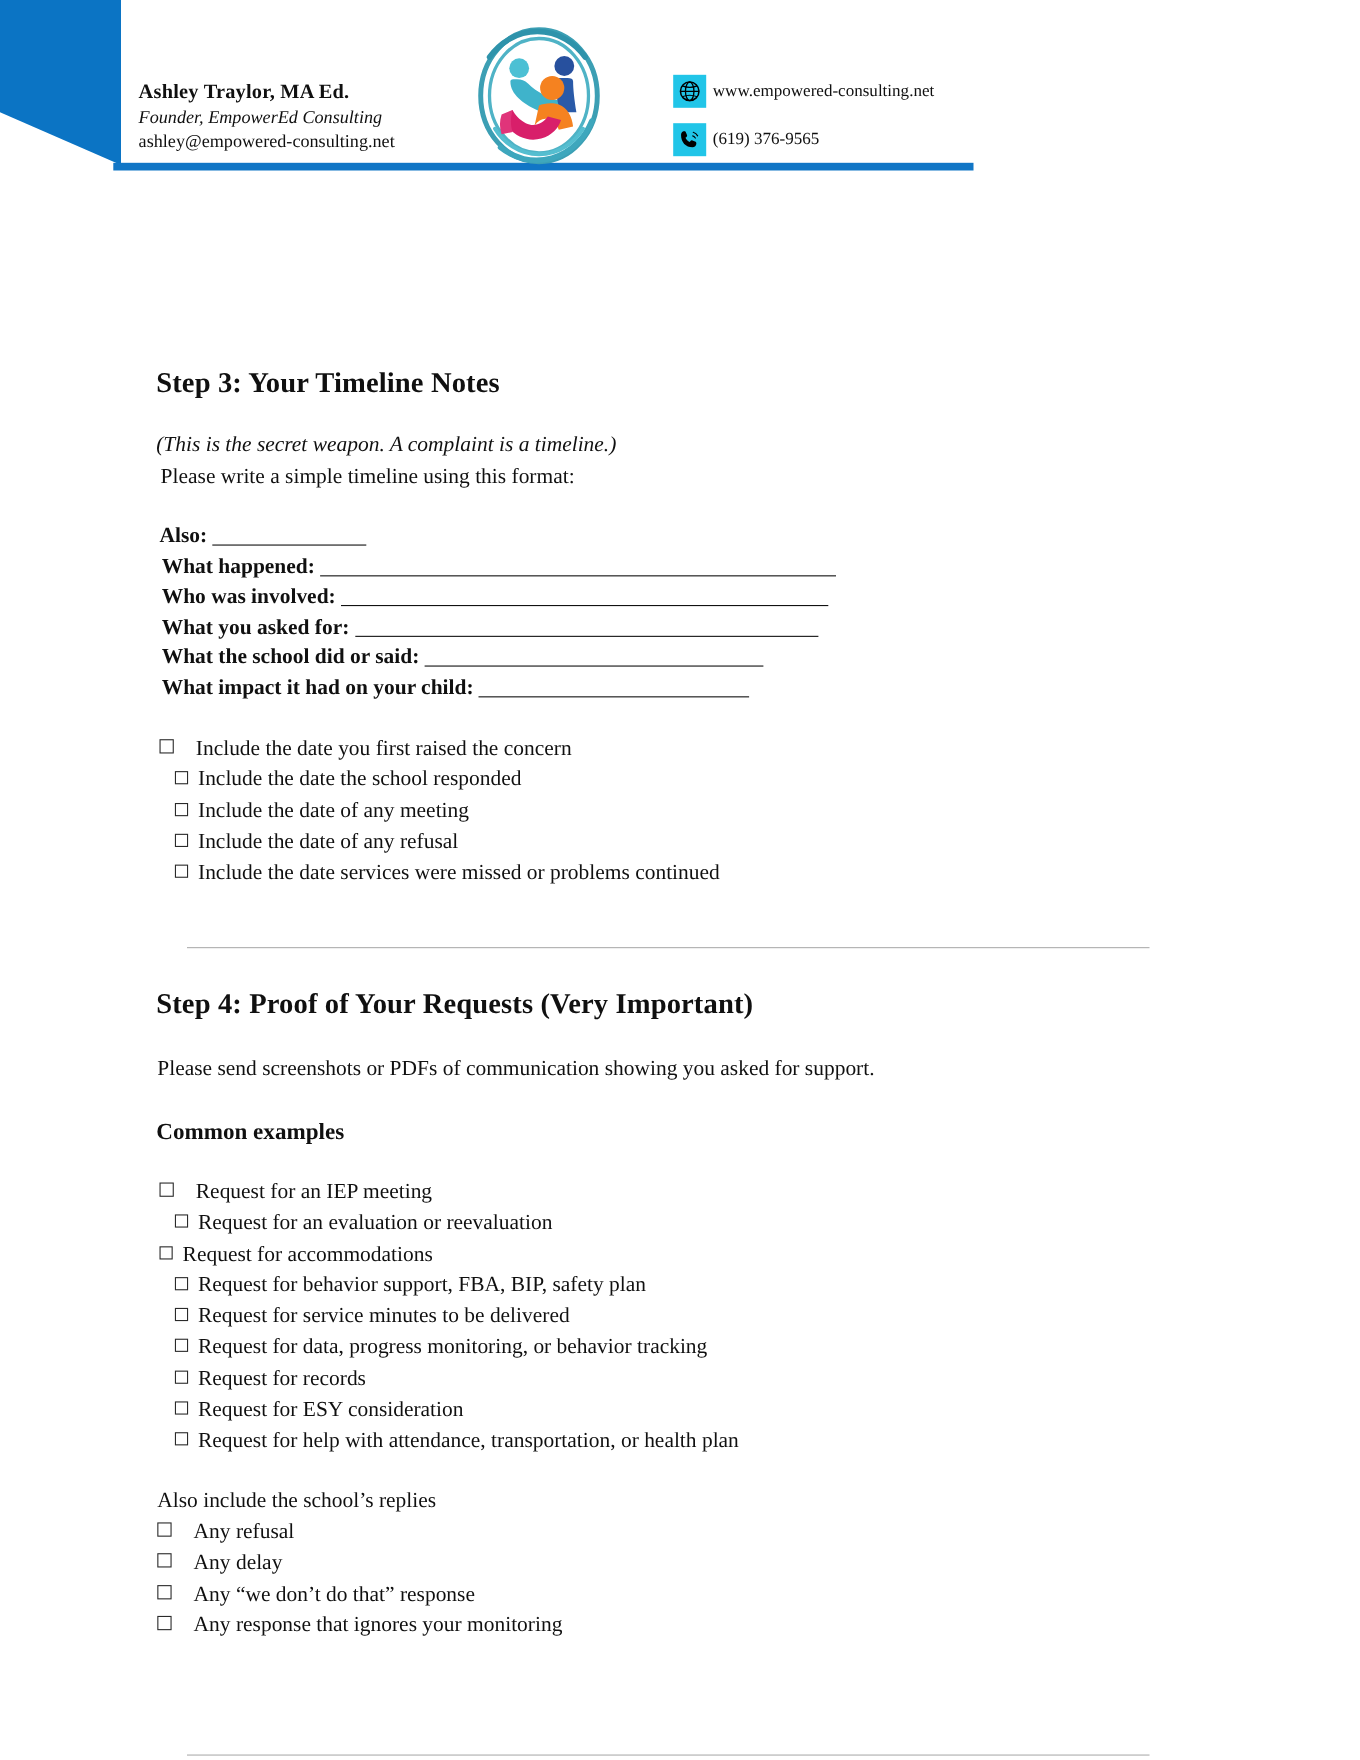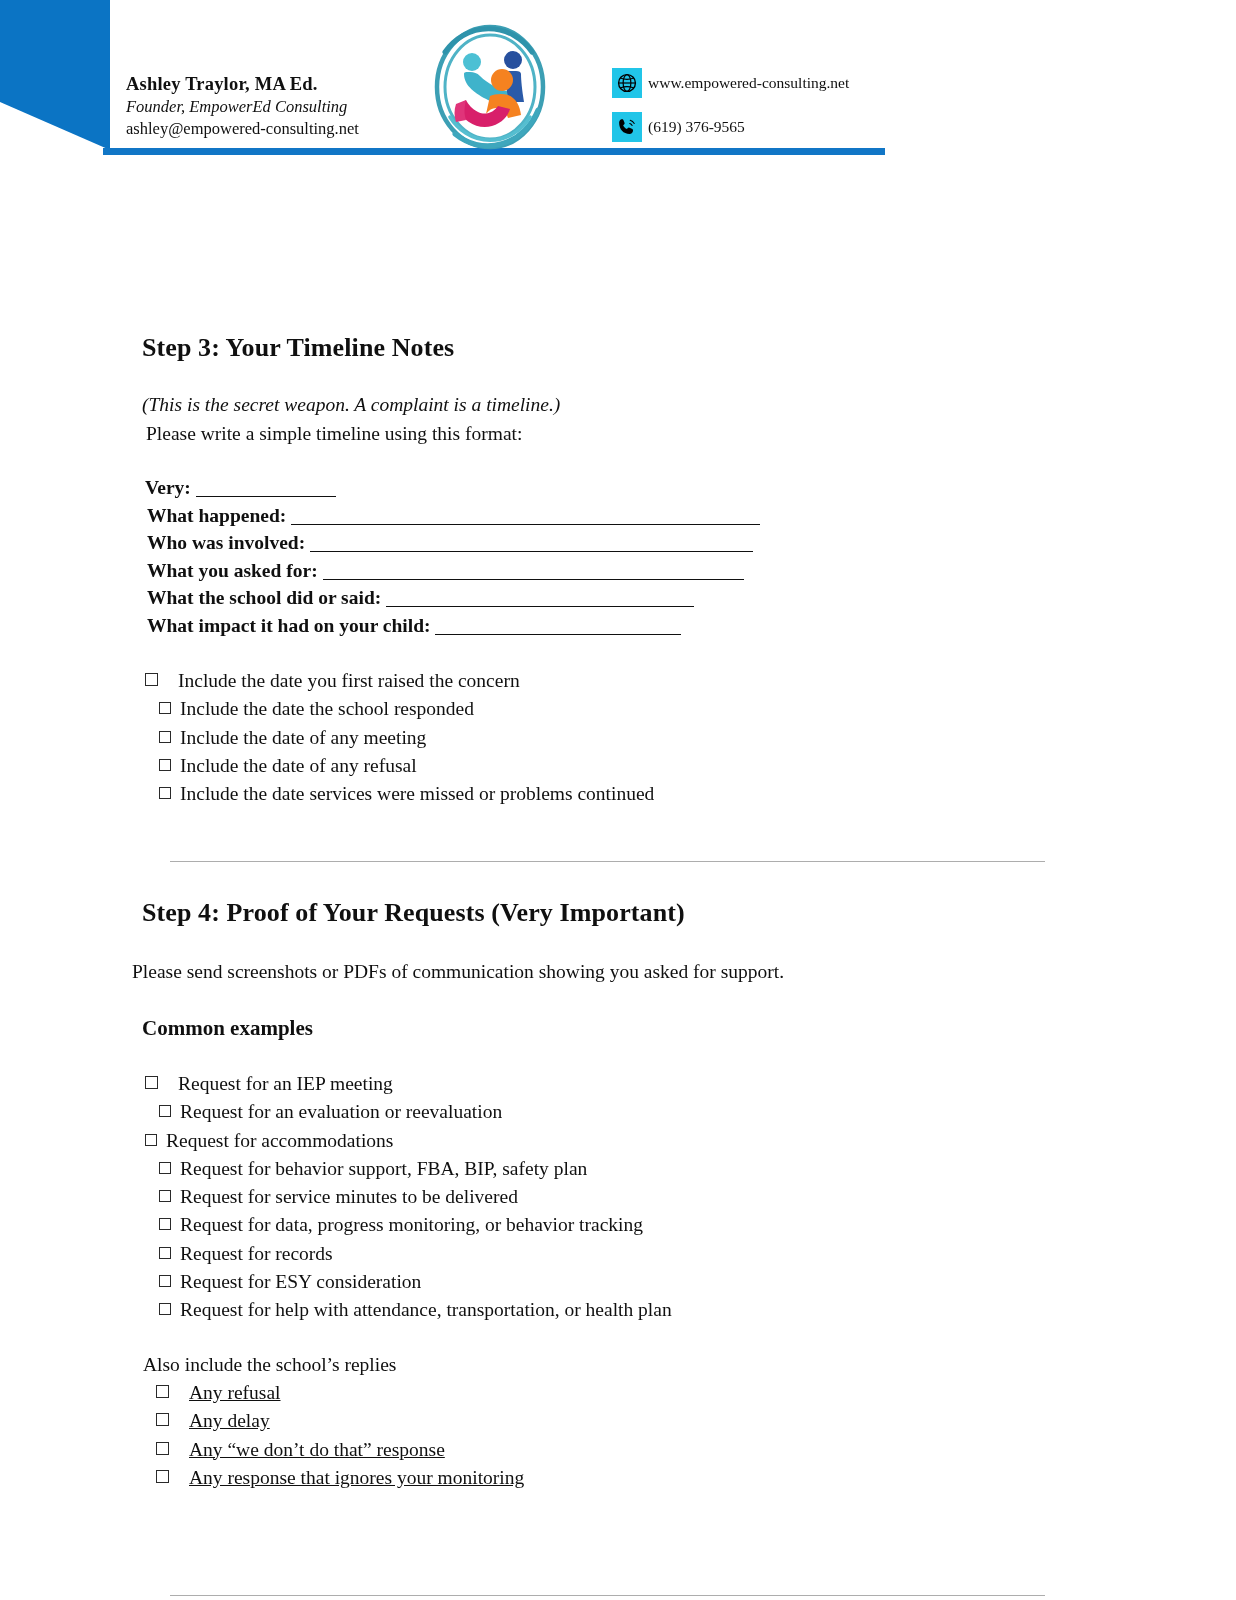--- a/index.html
+++ b/index.html
@@ -225,21 +225,21 @@
 
 <div class="page">
 
   <h1 class="h1 abs" style="left:142px; top:168px;">Step 3: Your Timeline Notes</h1>
 
   <div class="body-text italic abs" style="left:142px; top:226px;">(This is the secret weapon. A complaint is a timeline.)</div>
   <div class="body-text abs" style="left:146px; top:255px;">Please write a simple timeline using this format:</div>
 
   <div class="abs" style="left:145px; top:309px;">
     <div class="formline">
-      <span>Very:</span>
+      <span>Also:</span>
       <span class="blank" style="width:140px"></span>
     </div>
     <div class="formline" style="margin-left:2px">
       <span>What happened:</span>
       <span class="blank" style="width:469px"></span>
     </div>
     <div class="formline" style="margin-left:2px">
       <span>Who was involved:</span>
       <span class="blank" style="width:443px"></span>
     </div>
@@ -282,21 +282,21 @@
       <span class="cb"></span>
       <span class="gap-sm"></span>
       <span>Include the date services were missed or problems continued</span>
     </li>
   </ul>
 
   <div class="divider abs" style="left:170px; top:696px; width:875px;"></div>
 
   <h1 class="h1 abs" style="left:142px; top:733px;">Step 4: Proof of Your Requests (Very Important)</h1>
 
-  <div class="body-text abs" style="left:132px; top:793px;">Please send screenshots or PDFs of communication showing you asked for support.</div>
+  <div class="body-text abs" style="left:143px; top:793px;">Please send screenshots or PDFs of communication showing you asked for support.</div>
 
   <h2 class="h2 abs" style="left:142px; top:851px;">Common examples</h2>
 
   <ul class="cb-list abs" style="left:145px; top:905px;">
     <li class="cb-item cb-lead">
       <span class="cb"></span>
       <span class="gap-lg"></span>
       <span>Request for an IEP meeting</span>
     </li>
     <li class="cb-item" style="margin-left:14px">
@@ -336,21 +336,21 @@
     </li>
     <li class="cb-item" style="margin-left:14px">
       <span class="cb"></span>
       <span class="gap-sm"></span>
       <span>Request for help with attendance, transportation, or health plan</span>
     </li>
   </ul>
 
   <div class="body-text abs" style="left:143px; top:1186px;">Also include the school’s replies</div>
 
-  <ul class="cb-list abs" style="left:156px; top:1214px;text-decoration:underline;">
+  <ul class="cb-list abs" style="left:143px; top:1214px;">
     <li class="cb-item cb-lead">
       <span class="cb"></span>
       <span class="gap-lg"></span>
       <span>Any refusal</span>
     </li>
     <li class="cb-item cb-lead">
       <span class="cb"></span>
       <span class="gap-lg"></span>
       <span>Any delay</span>
     </li>

